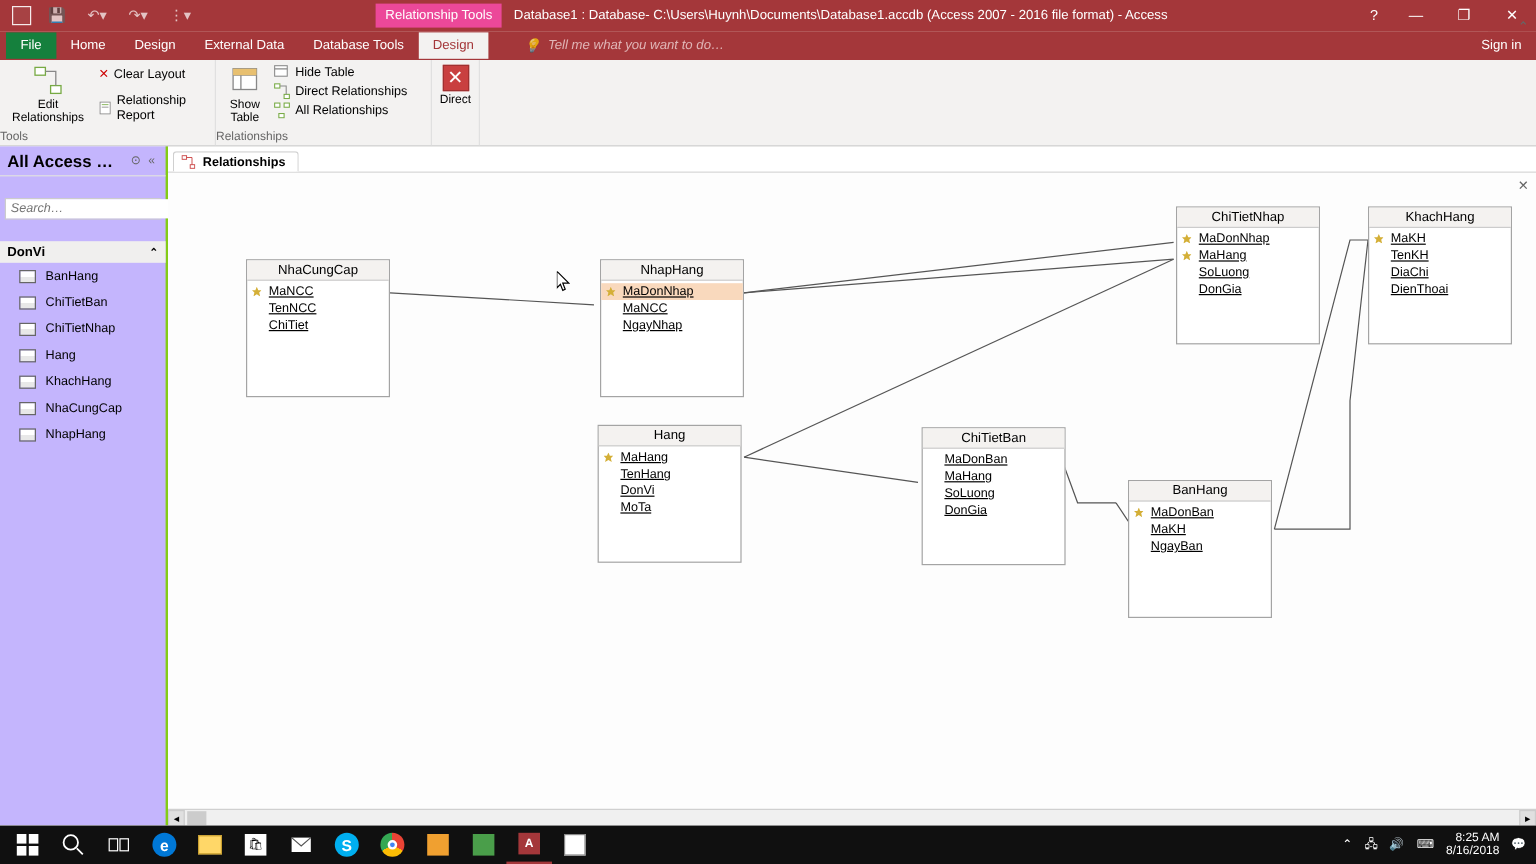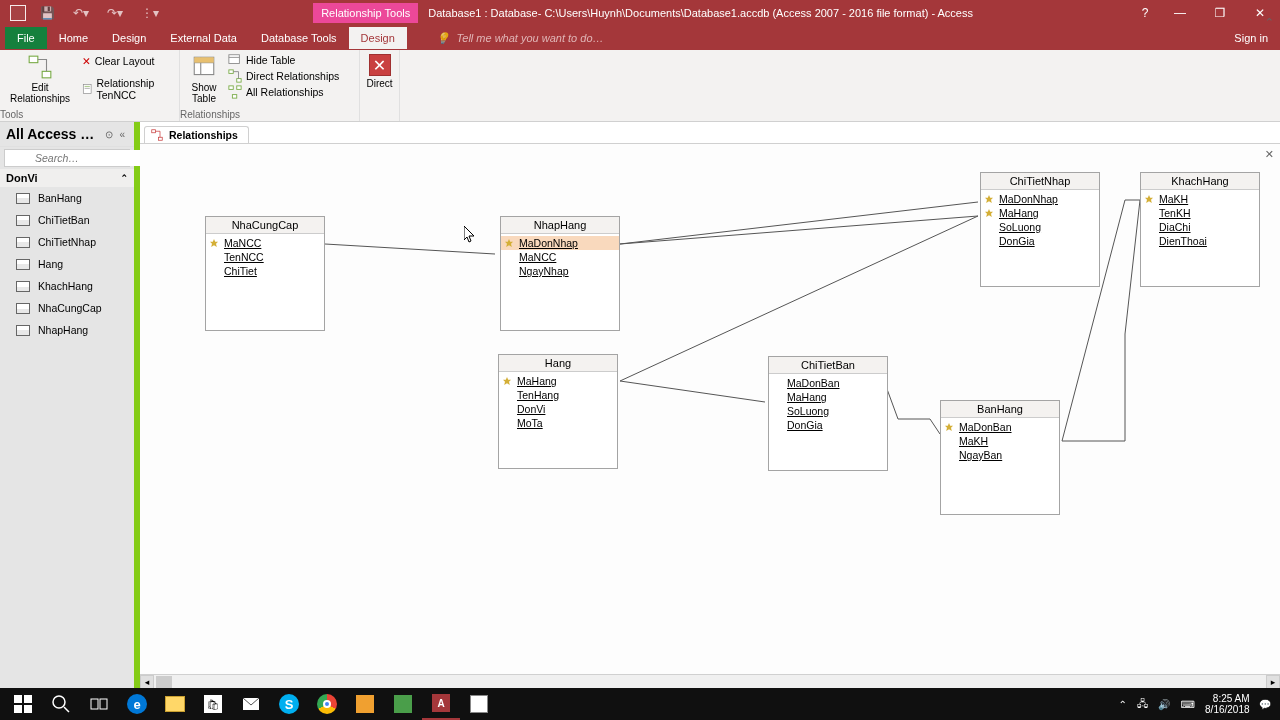--- a/index.html
+++ b/index.html
@@ -31,25 +31,25 @@
 .ribbon-group { border-right: 1px solid #e0e0e0; padding: 2px 6px; display: flex; flex-direction: column; position: relative; }
 .ribbon-group-label { position: absolute; bottom: 1px; left: 0; right: 0; text-align: left; font-size: 10px; color: #666; }
 .ribbon-big-btn { display: flex; flex-direction: column; align-items: center; justify-content: center; padding: 2px 4px; font-size: 10px; line-height: 11px; text-align: center; }
 .ribbon-big-icon { width: 28px; height: 28px; margin-bottom: 2px; }
 .ribbon-small-btn { display: flex; align-items: center; font-size: 10.5px; padding: 1px 2px; gap: 4px; }
 .ribbon-small-icon { width: 14px; height: 14px; }
 .ribbon-col { display: flex; flex-direction: column; }
 
 
 .main-area { position: absolute; top: 122px; bottom: 32px; left: 0; right: 0; display: flex; }
-.navpane { width: 140px; background: #e5e5e5; border-right: 6px solid #84cc16; display: flex; flex-direction: column; }
+.navpane { width: 140px; background: #c4b5fd; border-right: 2px solid #84cc16; display: flex; flex-direction: column; }
 .navpane-header { padding: 4px 6px; display: flex; align-items: center; border-bottom: 1px solid #e0e0e0; }
 .navpane-title { font-size: 14px; font-weight: 600; flex: 1; white-space: nowrap; overflow: hidden; }
 .navpane-nav-btn { font-size: 10px; padding: 0 3px; color: #666; }
-.navpane-search { display: flex; border: 1px solid #ccc; margin: 2px 4px; background: #fff; padding-left: 26px; }
+.navpane-search { display: flex; border: 1px solid #ccc; margin: 18px 4px; background: #fff; }
 .navpane-search input { border: none; flex: 1; font-size: 10.5px; padding: 2px 4px; font-style: italic; color: #999; outline: none; }
 .navpane-search-icon { width: 16px; display: flex; align-items: center; justify-content: center; color: #666; font-size: 11px; }
 .navpane-section { padding: 3px 6px; font-size: 11px; font-weight: 600; display: flex; align-items: center; justify-content: space-between; background: #f0efee; }
 .navpane-item { display: flex; align-items: center; padding: 5px 6px 5px 16px; font-size: 10.5px; gap: 8px; }
 .navpane-item-icon { width: 14px; height: 11px; border: 1px solid #666; background: linear-gradient(to bottom, #fff 50%, #e8e8e8 50%); }
 
 
 .canvas-wrap { flex: 1; display: flex; flex-direction: column; position: relative; }
 .canvas-tabs { height: 22px; display: flex; align-items: flex-end; padding-left: 4px; border-bottom: 1px solid #d0d0d0; }
 .canvas-tab { background: #fff; border: 1px solid #d0d0d0; border-bottom: none; padding: 2px 10px 2px 6px; font-size: 10.5px; display: flex; align-items: center; gap: 6px; border-radius: 3px 3px 0 0; font-weight: 600; }
@@ -139,21 +139,21 @@
         <div class="ribbon-small-btn">
           <span style="color:#c00">✕</span>
           <span>Clear Layout</span>
         </div>
         <div class="ribbon-small-btn" style="margin-top:8px">
           <svg class="ribbon-small-icon" viewBox="0 0 16 16">
               <rect x="2" y="1" width="12" height="14" fill="#fff" stroke="#888"></rect>
               <line x1="4" y1="4" x2="12" y2="4" stroke="#7a4"></line>
               <line x1="4" y1="7" x2="12" y2="7" stroke="#888"></line>
             </svg>
-          <span>Relationship TenNCC</span>
+          <span>Relationship Report</span>
         </div>
       </div>
     </div>
     <div class="ribbon-group-label">Tools</div>
   </div>
   <div class="ribbon-group" style="width:180px">
     <div style="display:flex;height:54px">
       <div class="ribbon-big-btn">
         <svg class="ribbon-big-icon" viewBox="0 0 24 24">
             <rect x="3" y="3" width="18" height="16" fill="#fff" stroke="#888"></rect>

